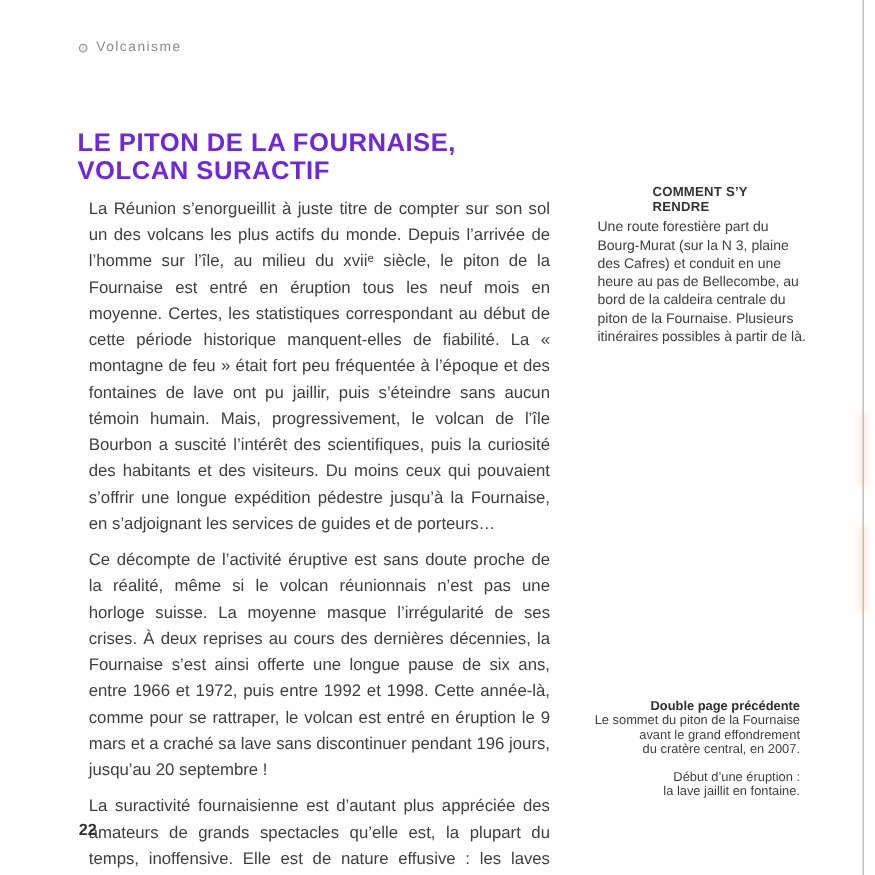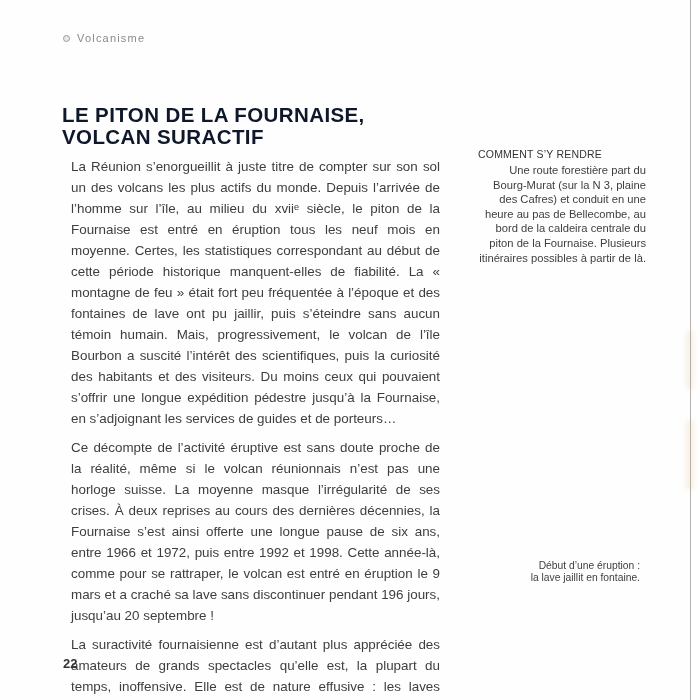--- a/index.html
+++ b/index.html
@@ -64,21 +64,21 @@
   
   .title {
     position: absolute;
     left: 62px;
     top: 90px;
     width: 420px;
     font-size: 20.5px;
     font-weight: bold;
     letter-spacing: 0.4px;
     line-height: 22.5px;
-    color: #0f172a;
+    color: #6d28d9;
     white-space: pre-line;
   }
 
   
   .body-col {
     position: absolute;
     left: 63px;
     top: 148px;
     width: 385px;
     color: #3e3e3e;
@@ -91,29 +91,30 @@
   
   .sidebar {
     position: absolute;
     left: 478px;
     top: 148px;
     width: 168px;
     color: #3e3e3e;
   }
   .sidebar-heading {
     font-size: 10.5px;
-    font-weight: normal;
+    font-weight: bold;
     letter-spacing: 0.2px;
     margin-bottom: 3px;
     color: #333333;
+    margin-left: 44px;
   }
   .sidebar-body {
     font-size: 11.2px;
     line-height: 14.6px;
-    text-align: right;
+    text-align: left;
   }
 
   
   .caption {
     position: absolute;
     left: 440px;
     top: 560px;
     width: 200px;
     text-align: right;
     color: #3e3e3e;
@@ -121,21 +122,21 @@
   .caption-heading {
     font-size: 10.3px;
     font-weight: bold;
     color: #2f2f2f;
   }
   .caption-body {
     font-size: 10.3px;
     line-height: 11.6px;
     white-space: pre-line;
   }
-  .caption-body.second { }
+  .caption-body.second { margin-top: 11px; }
 
   
   .folio {
     position: absolute;
     left: 63px;
     top: 656px;
     font-size: 13px;
     font-weight: bold;
     color: #333333;
   }
@@ -158,20 +159,24 @@
     <p>Ce décompte de l’activité éruptive est sans doute proche de la réalité, même si le volcan réunionnais n’est pas une horloge suisse. La moyenne masque l’irrégularité de ses crises. À deux reprises au cours des dernières décennies, la Fournaise s’est ainsi offerte une longue pause de six ans, entre 1966 et 1972, puis entre 1992 et 1998. Cette année-là, comme pour se rattraper, le volcan est entré en éruption le 9 mars et a craché sa lave sans discontinuer pendant 196 jours, jusqu’au 20 septembre !</p>
     <p>La suractivité fournaisienne est d’autant plus appréciée des amateurs de grands spectacles qu’elle est, la plupart du temps, inoffensive. Elle est de nature effusive : les laves jaillissent en fontaines puis s’écoulent lentement le long des pentes. Rien à voir avec ces volcans « gris », dont les éruptions débutent par de violentes explosions suivies de nuées ardentes qui dévastent tout sur leur passage et pétrifient les hommes avant qu’ils aient eu le temps de fuir. La ville romaine de Pompéi a été détruite ainsi par le Vésuve, tout comme celle de Saint-Pierre, en Martinique, par la colère de la montagne Pelée en 1902. En comparaison, la Fournaise</p>
   </div>
 
   <div class="sidebar">
     <div class="sidebar-heading">COMMENT S’Y RENDRE</div>
     <div class="sidebar-body">Une route forestière part du Bourg-Murat (sur la N 3, plaine des Cafres) et conduit en une heure au pas de Bellecombe, au bord de la caldeira centrale du piton de la Fournaise. Plusieurs itinéraires possibles à partir de là.</div>
   </div>
 
   <div class="caption">
+    <div class="caption-heading">Double page précédente</div>
+    <div class="caption-body">Le sommet du piton de la Fournaise
+avant le grand effondrement
+du cratère central, en 2007.</div>
     <div class="caption-body second">Début d’une éruption :
 la lave jaillit en fontaine.</div>
   </div>
 
   <div class="folio">22</div>
 
   <div class="edge-smudge smudge-a"></div>
   <div class="edge-smudge smudge-b"></div>
   <div class="page-edge"></div>
 

